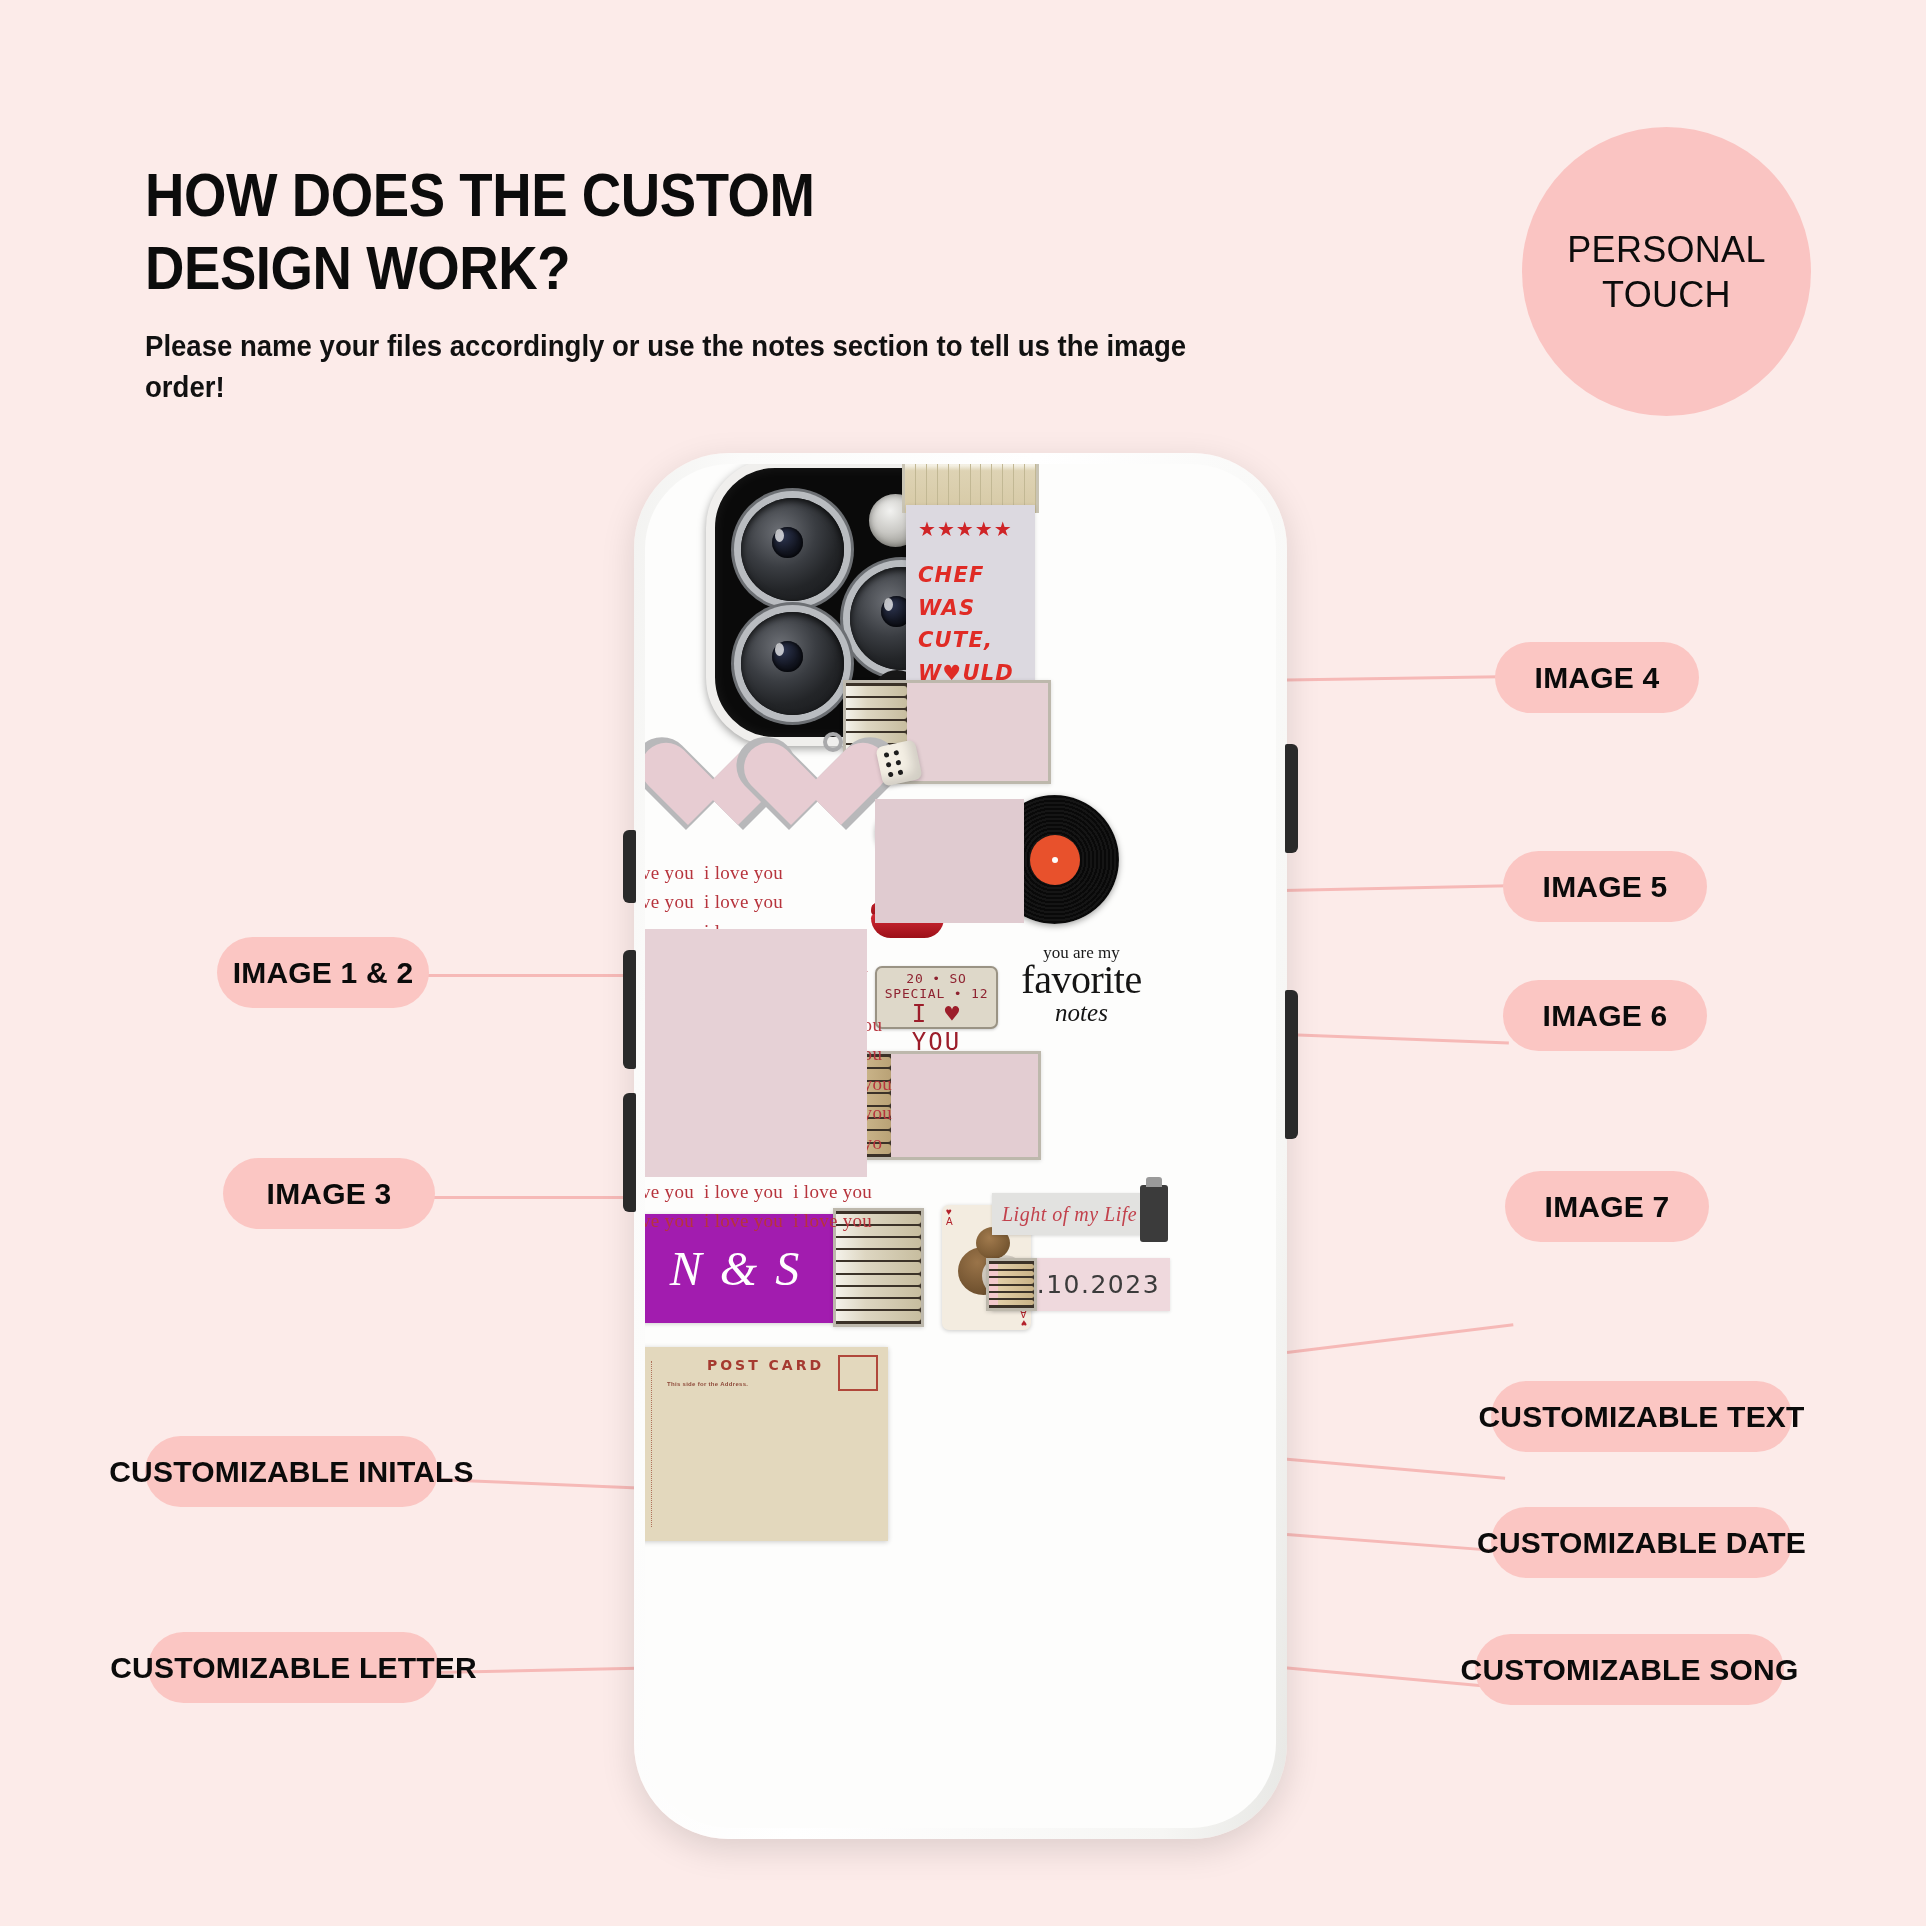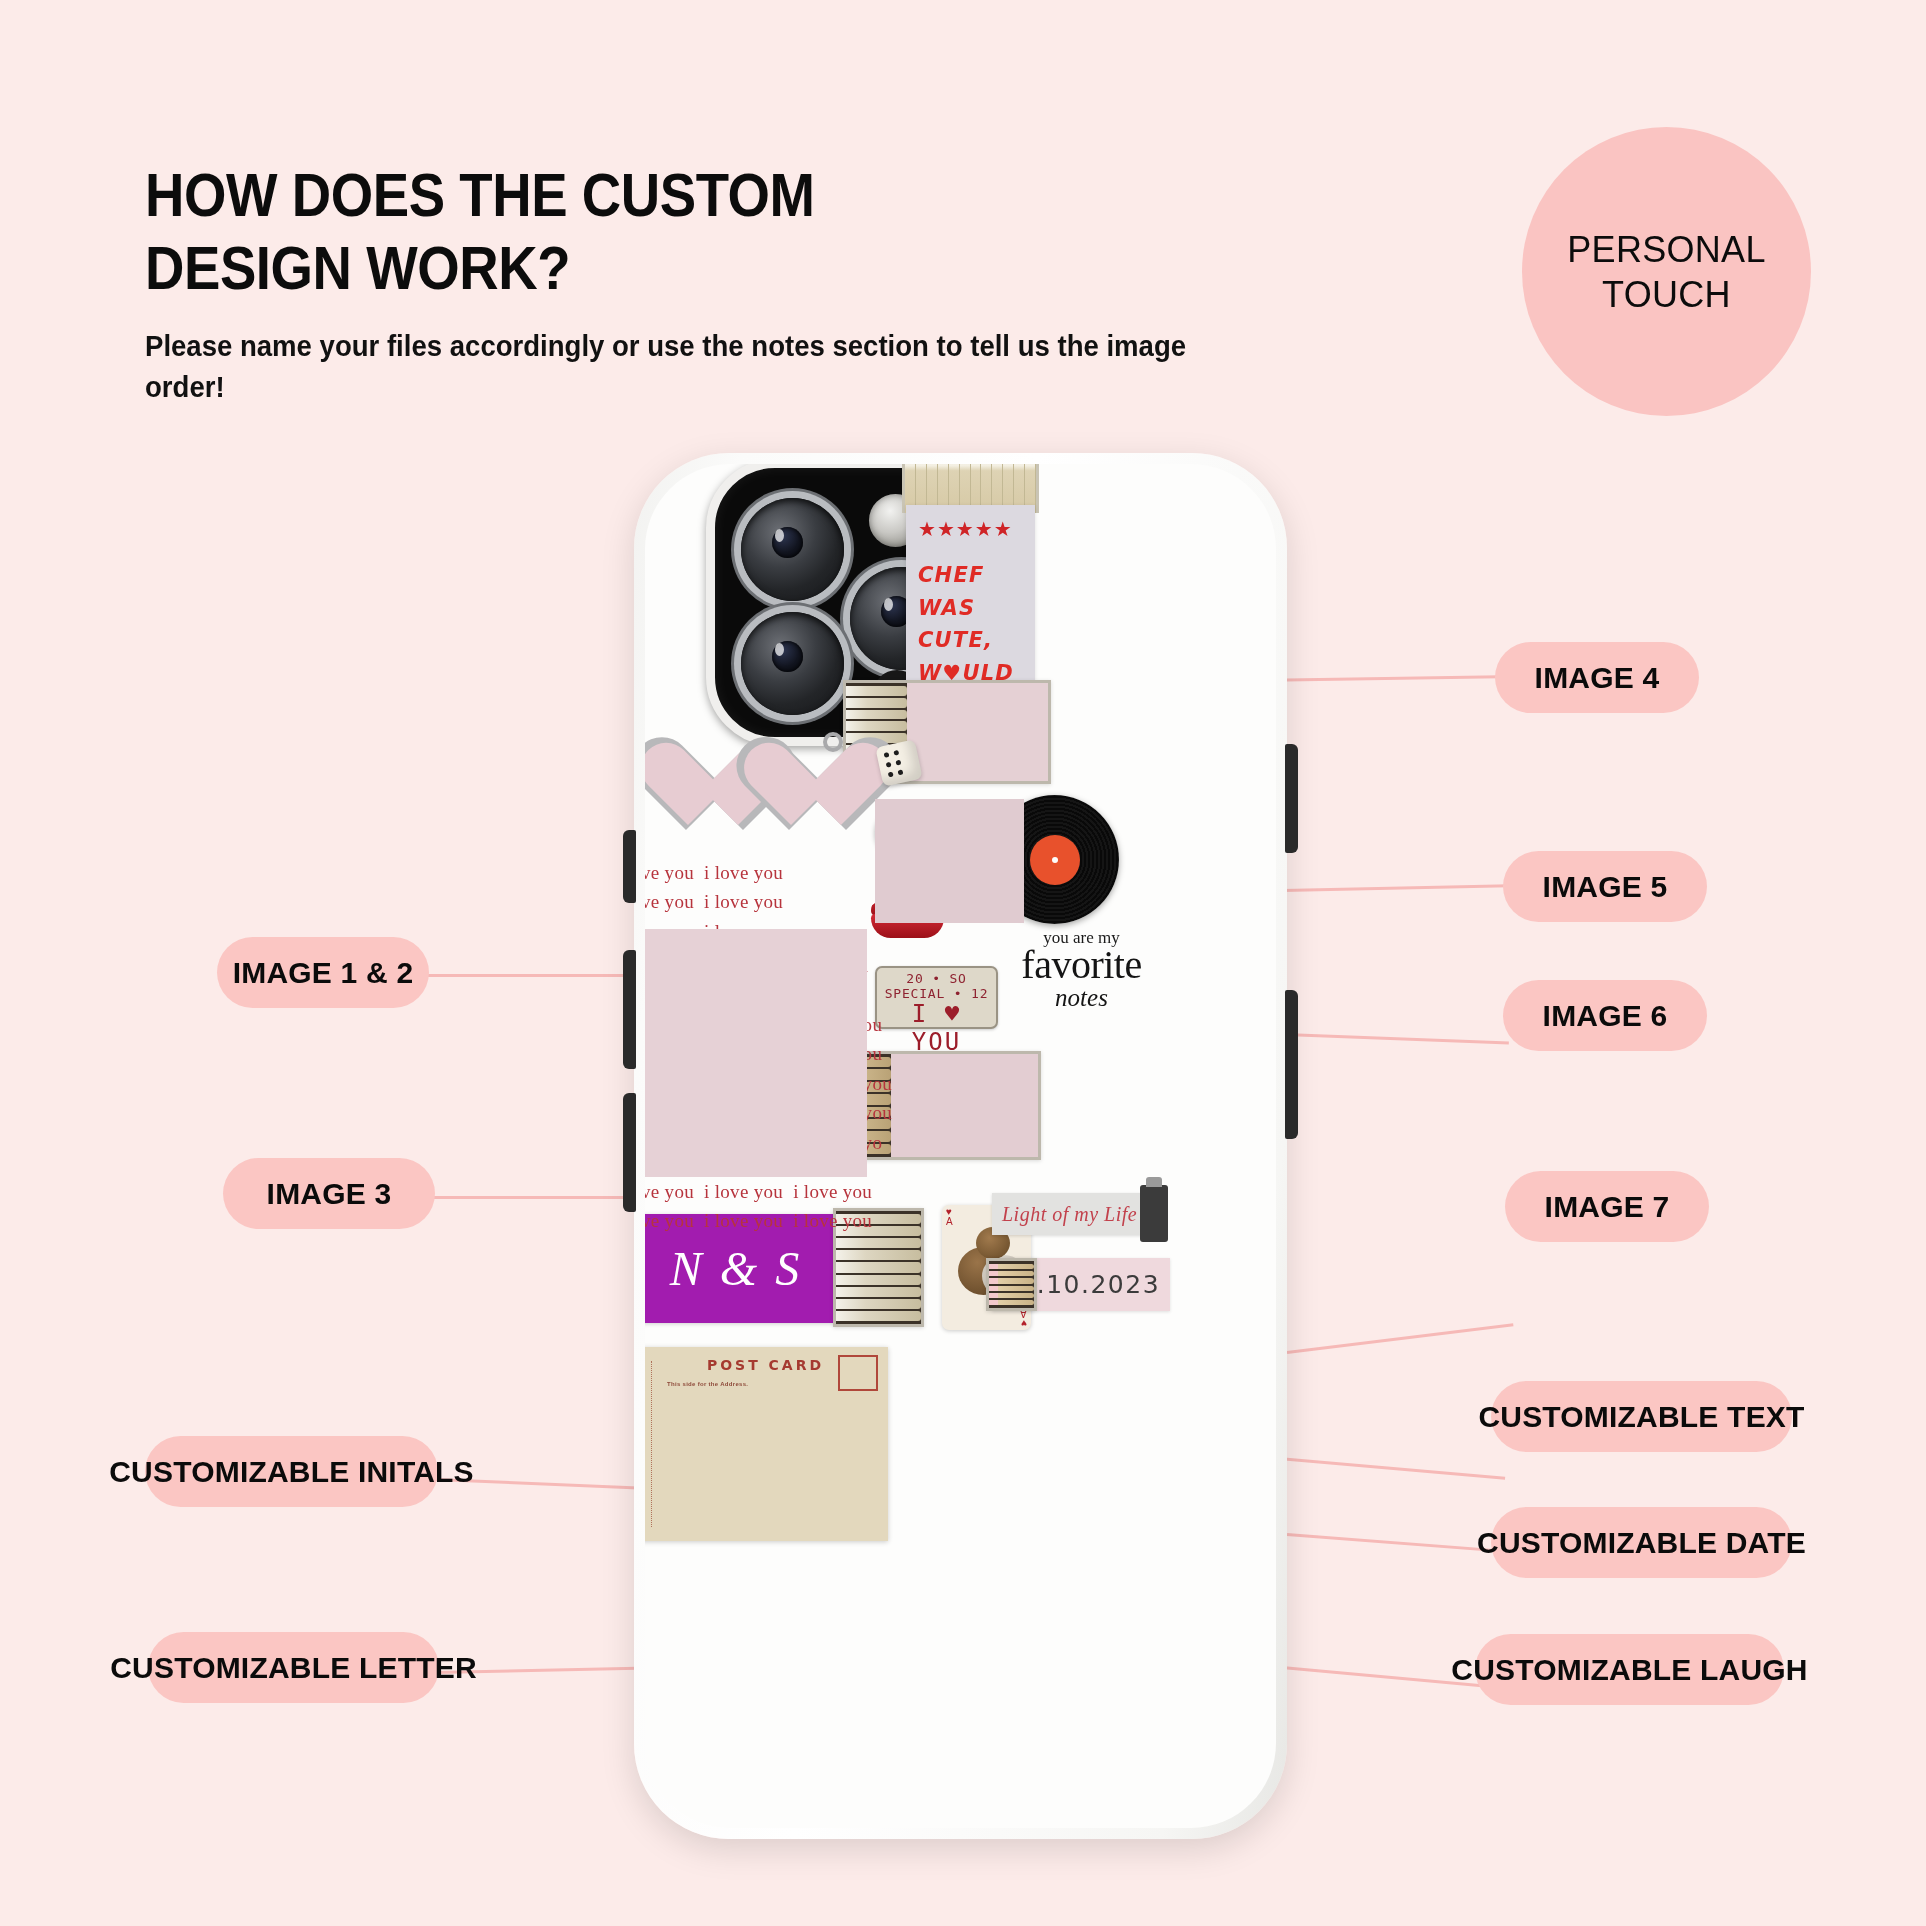--- a/index.html
+++ b/index.html
@@ -237,21 +237,21 @@
   #license-plate { left:230px; top:502px; width:123px; height:63px; background:#ded8c9;
     border:2px solid #9a9384; border-radius:7px; padding:3px 5px;
     box-shadow:0 1px 3px rgba(0,0,0,.2); }
   .lp-top, .lp-bot { font-size:13px; color:#8e2230; text-align:center; letter-spacing:0.8px;
     font-family:"DejaVu Sans Mono", monospace; }
   .lp-main { font-size:24px; color:#9c1d2a; text-align:center; letter-spacing:2px;
     font-family:"DejaVu Sans Mono", monospace; line-height:1.15; }
   .lp-bot { line-height:1.2; }
 
   
-  #favorite-person { left:368px; top:465px; width:137px; height:81px; text-align:center; }
+  #favorite-person { left:368px; top:480px; width:137px; height:81px; text-align:center; }
   #fav-1 { font-family:"Liberation Serif", serif; font-size:17px; color:#1a1a1a; line-height:1; }
   #fav-2 { font-family:"Liberation Serif", serif; font-size:40px; color:#151515; line-height:.95; letter-spacing:-0.5px;}
   #fav-3 { font-family:"Liberation Serif", serif; font-style:italic; font-size:25px; color:#151515; line-height:1; margin-top:1px;}
 
   
   .ily-block { position:absolute; color:#b7343d; font-family:"Liberation Serif", serif;
     font-size:19px; line-height:1.55; letter-spacing:0.3px; white-space:pre; z-index:2; }
   #ily-1 { left:-30px; top:394px; width:297px; }
   #ily-2 { left:-30px; top:713px; width:327px; }
   #ily-3 { left:194px; top:487px; width:129px; }
@@ -389,21 +389,21 @@
 <div class="pill" style="left:1505px; top:1171px; width:204px;">
   <span>IMAGE 7</span>
 </div>
 <div class="pill" style="left:1491px; top:1381px; width:301px;">
   <span>CUSTOMIZABLE TEXT</span>
 </div>
 <div class="pill" style="left:1491px; top:1507px; width:301px;">
   <span>CUSTOMIZABLE DATE</span>
 </div>
 <div class="pill" style="left:1475px; top:1634px; width:309px;">
-  <span>CUSTOMIZABLE LAUGH</span>
+  <span>CUSTOMIZABLE SONG</span>
 </div>
 
 <div class="side-btn" id="btn-mute"></div>
 <div class="side-btn" id="btn-volup"></div>
 <div class="side-btn" id="btn-voldn"></div>
 <div class="side-btn" id="btn-power2"></div>
 <div class="side-btn" id="btn-power"></div>
 
 <div id="phone">
   <div id="phone-inner">

